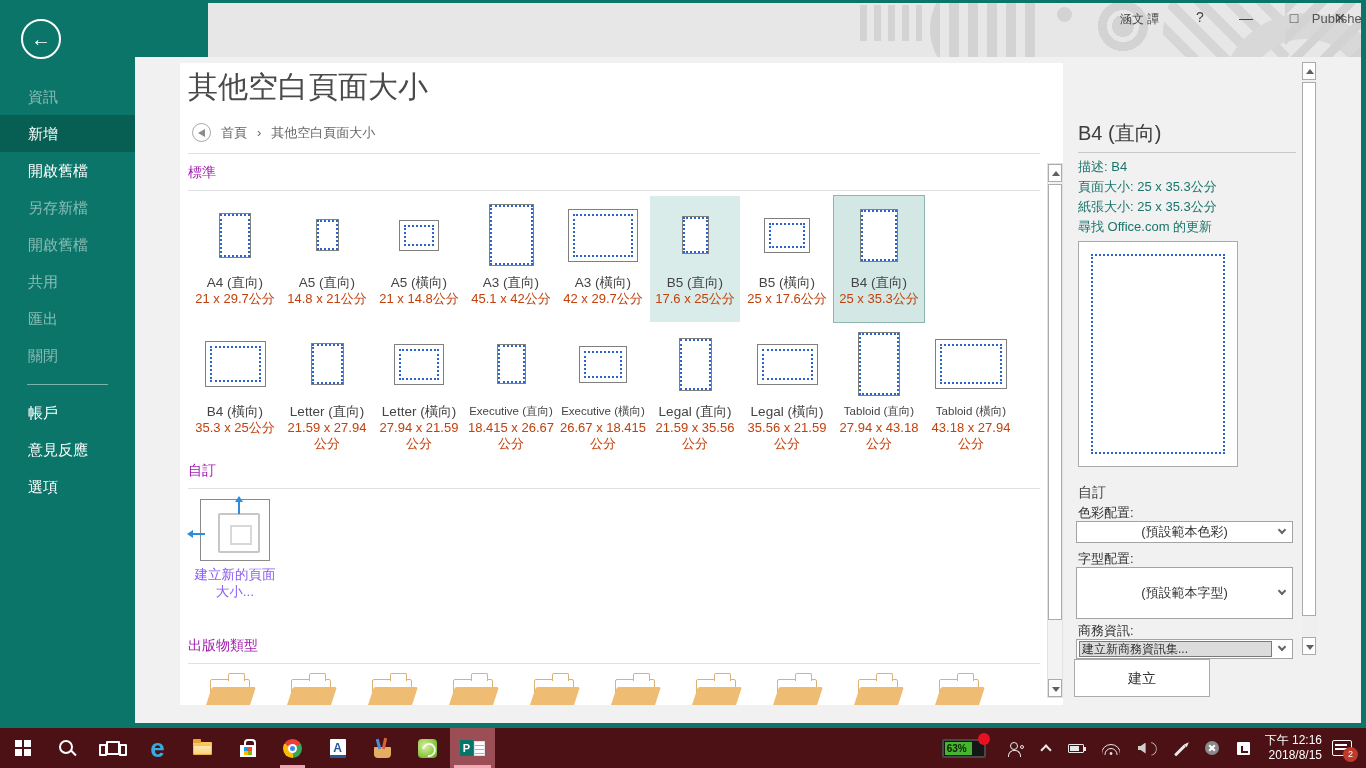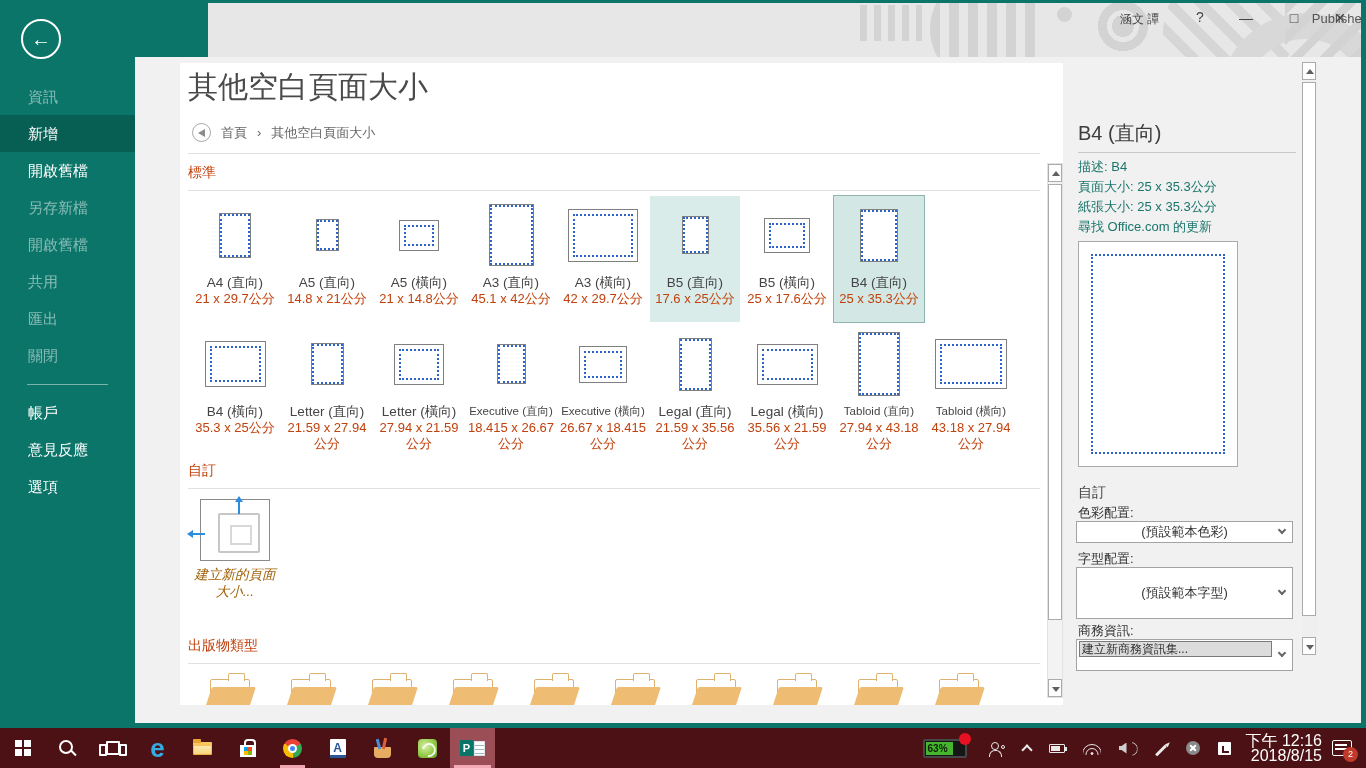--- a/index.html
+++ b/index.html
@@ -41,21 +41,21 @@
   .sb-divider { margin:10px 27px 9px 27px; height:1px; background:rgba(255,255,255,.45); }
 
   
   .card { position:absolute; left:180px; top:63px; width:883px; height:642px; background:#fff; overflow:hidden; z-index:1; }
   .page-title { position:absolute; left:8px; top:4px; font-size:30px; color:#4a4a4a; }
   .breadcrumb { position:absolute; left:12px; top:60px; display:flex; align-items:center; gap:10px; font-size:13px; color:#666; }
   .bc-circle { width:19px; height:19px; border:1px solid #a8a8a8; border-radius:50%; position:relative; }
   .bc-circle::after { content:""; position:absolute; left:5px; top:5px; border-right:7px solid #8c8c8c; border-top:4px solid transparent; border-bottom:4px solid transparent; }
   .hr { position:absolute; left:8px; width:852px; height:1px; background:#e0e0e0; }
   .hr1 { top:90px; } .hr2 { top:127px; } .hr3 { top:425px; } .hr4 { top:600px; }
-  .sec-head { position:absolute; left:8px; font-size:14px; color:#c2410c; }
+  .sec-head { position:absolute; left:8px; font-size:14px; color:#a21caf; }
   .sec-standard { top:101px; } .sec-custom { top:399px; } .sec-pub { top:574px; }
 
   .tile-row { position:absolute; left:10px; display:flex; }
   .row1 { top:133px; } .row2 { top:262px; }
   .tile { width:90px; margin-right:2px; padding-top:4px; text-align:center; }
   .row1 .tile { height:126px; } .row2 .tile { height:132px; }
   .tile.hl-hover    { background:#d9ece9; }
   .tile.hl-selected { background:#d3e8e4; outline:1px solid #8eb6ae; }
   .thumb { height:70px; display:flex; align-items:center; justify-content:center; }
   .paper { border:1px solid #808080; background:#fff; }
@@ -66,21 +66,21 @@
 
   
   .custom-tile { position:absolute; left:10px; top:436px; width:90px; text-align:center; }
   .custom-icon { position:relative; width:70px; height:62px; margin:0 auto; border:1px solid #8a8a8a; background:#fff; }
   .ci-outer { position:absolute; left:17px; top:13px; width:42px; height:40px; border:2px solid #c6c6c6; border-radius:2px; }
   .ci-inner { position:absolute; left:29px; top:25px; width:22px; height:20px; border:2px solid #d8d8d8; }
   .ci-up { position:absolute; left:37px; top:1px; width:2px; height:13px; background:#2a8de0; }
   .ci-up::before { content:""; position:absolute; left:-3px; top:-5px; border-bottom:6px solid #2a8de0; border-left:4px solid transparent; border-right:4px solid transparent; }
   .ci-left { position:absolute; left:-9px; top:33px; width:13px; height:2px; background:#2a8de0; }
   .ci-left::before { content:""; position:absolute; left:-5px; top:-3px; border-right:6px solid #2a8de0; border-top:4px solid transparent; border-bottom:4px solid transparent; }
-  .custom-label { font-size:13.5px; color:#a16207; line-height:17px; margin-top:5px;font-style:italic; }
+  .custom-label { font-size:13.5px; color:#8b5cf6; line-height:17px; margin-top:5px; }
 
   
   .folder-row { position:absolute; left:10px; top:610px; display:flex; gap:35px; padding-left:18px; }
   .folder { position:relative; width:46px; height:58px; }
   .f-back { position:absolute; left:2px; top:6px; width:40px; height:30px; border:1px solid #ddb271; background:#fff; border-radius:2px; }
   .f-back::before { content:""; position:absolute; top:-7px; right:4px; width:15px; height:7px; border:1px solid #ddb271; border-bottom:none; background:#fff; border-radius:2px 2px 0 0; }
   .f-front { position:absolute; left:0px; top:14px; width:44px; height:24px; background:#eebc72; transform:skewX(-18deg); border-radius:2px; }
 
   
   .gallery-scroll { position:absolute; left:1047px; top:163px; width:16px; height:535px; background:#f3f3f3; border:1px solid #e2e2e2; z-index:2; }
@@ -98,21 +98,21 @@
   .dp-info { position:absolute; left:1078px; top:157px; font-size:13px; color:#19756b; line-height:20px; }
   .dp-link { position:absolute; left:1078px; top:217px; font-size:13px; color:#19756b; line-height:20px; }
   .dp-preview { position:absolute; left:1078px; top:241px; width:160px; height:226px; background:#fff; border:1px solid #ababab; }
   .dp-preview .page-dotted { position:absolute; left:12px; top:12px; right:12px; bottom:12px; border:2px dotted #2b63c8; }
   .dp-sec { position:absolute; left:1078px; top:484px; font-size:14px; color:#444; }
   .dp-label { position:absolute; left:1078px; font-size:13px; color:#333; }
   .lbl-color { top:504px; } .lbl-font { top:550px; } .lbl-biz { top:622px; }
   .dd { position:absolute; left:1076px; width:217px; background:#fff; border:1px solid #a3a3a3; font-size:13px; color:#333; text-align:center; }
   .dd-color { top:521px; height:22px; line-height:20px; }
   .dd-font  { top:567px; height:52px; line-height:50px; }
-  .dd-biz   { top:639px; height:32px; text-align:left; }
+  .dd-biz   { top:639px; height:20px; text-align:left; }
   .dd .chev { position:absolute; right:7px; top:50%; width:6px; height:6px; margin-top:-5px;
               border-right:2px solid #666; border-bottom:2px solid #666; transform:rotate(45deg); }
   .dd-biz .val { display:block; margin:1px 20px 1px 2px; background:#dcdcdc; border:1px solid #7a7a7a; padding:0 2px; font-size:12px; line-height:14px; white-space:nowrap; overflow:hidden; }
   .create-btn { position:absolute; left:1074px; top:659px; width:136px; height:38px; background:#fff; border:1px solid #ababab;
                 font-size:14px; color:#333; text-align:center; line-height:36px; }
 
   
   .panel-scroll { position:absolute; left:1302px; top:62px; width:16px; height:593px; background:#efefef; z-index:2; }
   .panel-scroll .sc-thumb { top:20px; height:534px; }
 
@@ -181,21 +181,21 @@
       clip-path:polygon(0 32%, 3px 32%, 8px 0, 8px 100%, 3px 68%, 0 68%); }
   .ti-volume::after { content:""; position:absolute; left:5px; top:0px; width:12px; height:12px; border:1.5px solid #cfcfcf; border-radius:50%; clip-path:inset(0 0 0 62%); }
   .ti-pen { width:14px; height:3px; background:#e9e9e9; border-radius:1px; transform:rotate(-45deg); margin-top:5px; }
   .ti-pen::before { content:""; position:absolute; right:-5px; top:-0.5px; border-left:5px solid #e9e9e9; border-top:2px solid transparent; border-bottom:2px solid transparent; }
   .ti-x-circle { width:14px; height:14px; background:#8a8a8a; border-radius:50%; }
   .ti-x-circle::before, .ti-x-circle::after { content:""; position:absolute; left:3px; top:6px; width:8px; height:2px; background:#fff; }
   .ti-x-circle::before { transform:rotate(45deg); } .ti-x-circle::after { transform:rotate(-45deg); }
   .ti-tablet { width:13px; height:13px; border:2px solid #fff; border-radius:1px; background:#fff; }
   .ti-tablet::before { content:""; position:absolute; left:2px; top:2px; width:5px; height:5px; border-left:2px solid #4b1114; border-bottom:2px solid #4b1114; }
 
-  .clock { flex:0 0 auto; margin:0 10px 0 6px; text-align:right; color:#fff; font-size:16px; line-height:15px; }
+  .clock { flex:0 0 auto; margin:0 10px 0 6px; text-align:right; color:#fff; font-size:12px; line-height:15px; }
   .notif { position:relative; flex:0 0 auto; width:20px; height:16px; border:1.5px solid #fff; border-radius:2px; margin-right:14px; }
   .notif::before { content:""; position:absolute; left:2px; top:3px; width:12px; height:1.5px; background:#fff; box-shadow:0 4px 0 #fff; }
   .notif .badge { position:absolute; right:-7px; bottom:-7px; width:15px; height:15px; background:#c0392b; border-radius:50%; color:#fff; font-size:9px; text-align:center; line-height:15px; }
 </style>
 </head>
 <body>
 
 <div id="screen">
 
   <div class="titlebar">
@@ -506,20 +506,21 @@
   <div class="dp-label lbl-font">字型配置:</div>
   <div class="dd dd-font">
     <span>(預設範本字型)</span>
     <i class="chev"></i>
   </div>
   <div class="dp-label lbl-biz">商務資訊:</div>
   <div class="dd dd-biz">
     <span class="val">建立新商務資訊集...</span>
     <i class="chev"></i>
   </div>
+  <div class="create-btn">建立</div>
 
   <div class="panel-scroll">
     <div class="sc-btn sc-up"></div>
     <div class="sc-thumb"></div>
     <div class="sc-btn sc-down"></div>
   </div>
 
   <div class="border-top"></div>
   <div class="border-right"></div>
   <div class="border-bottom"></div>

